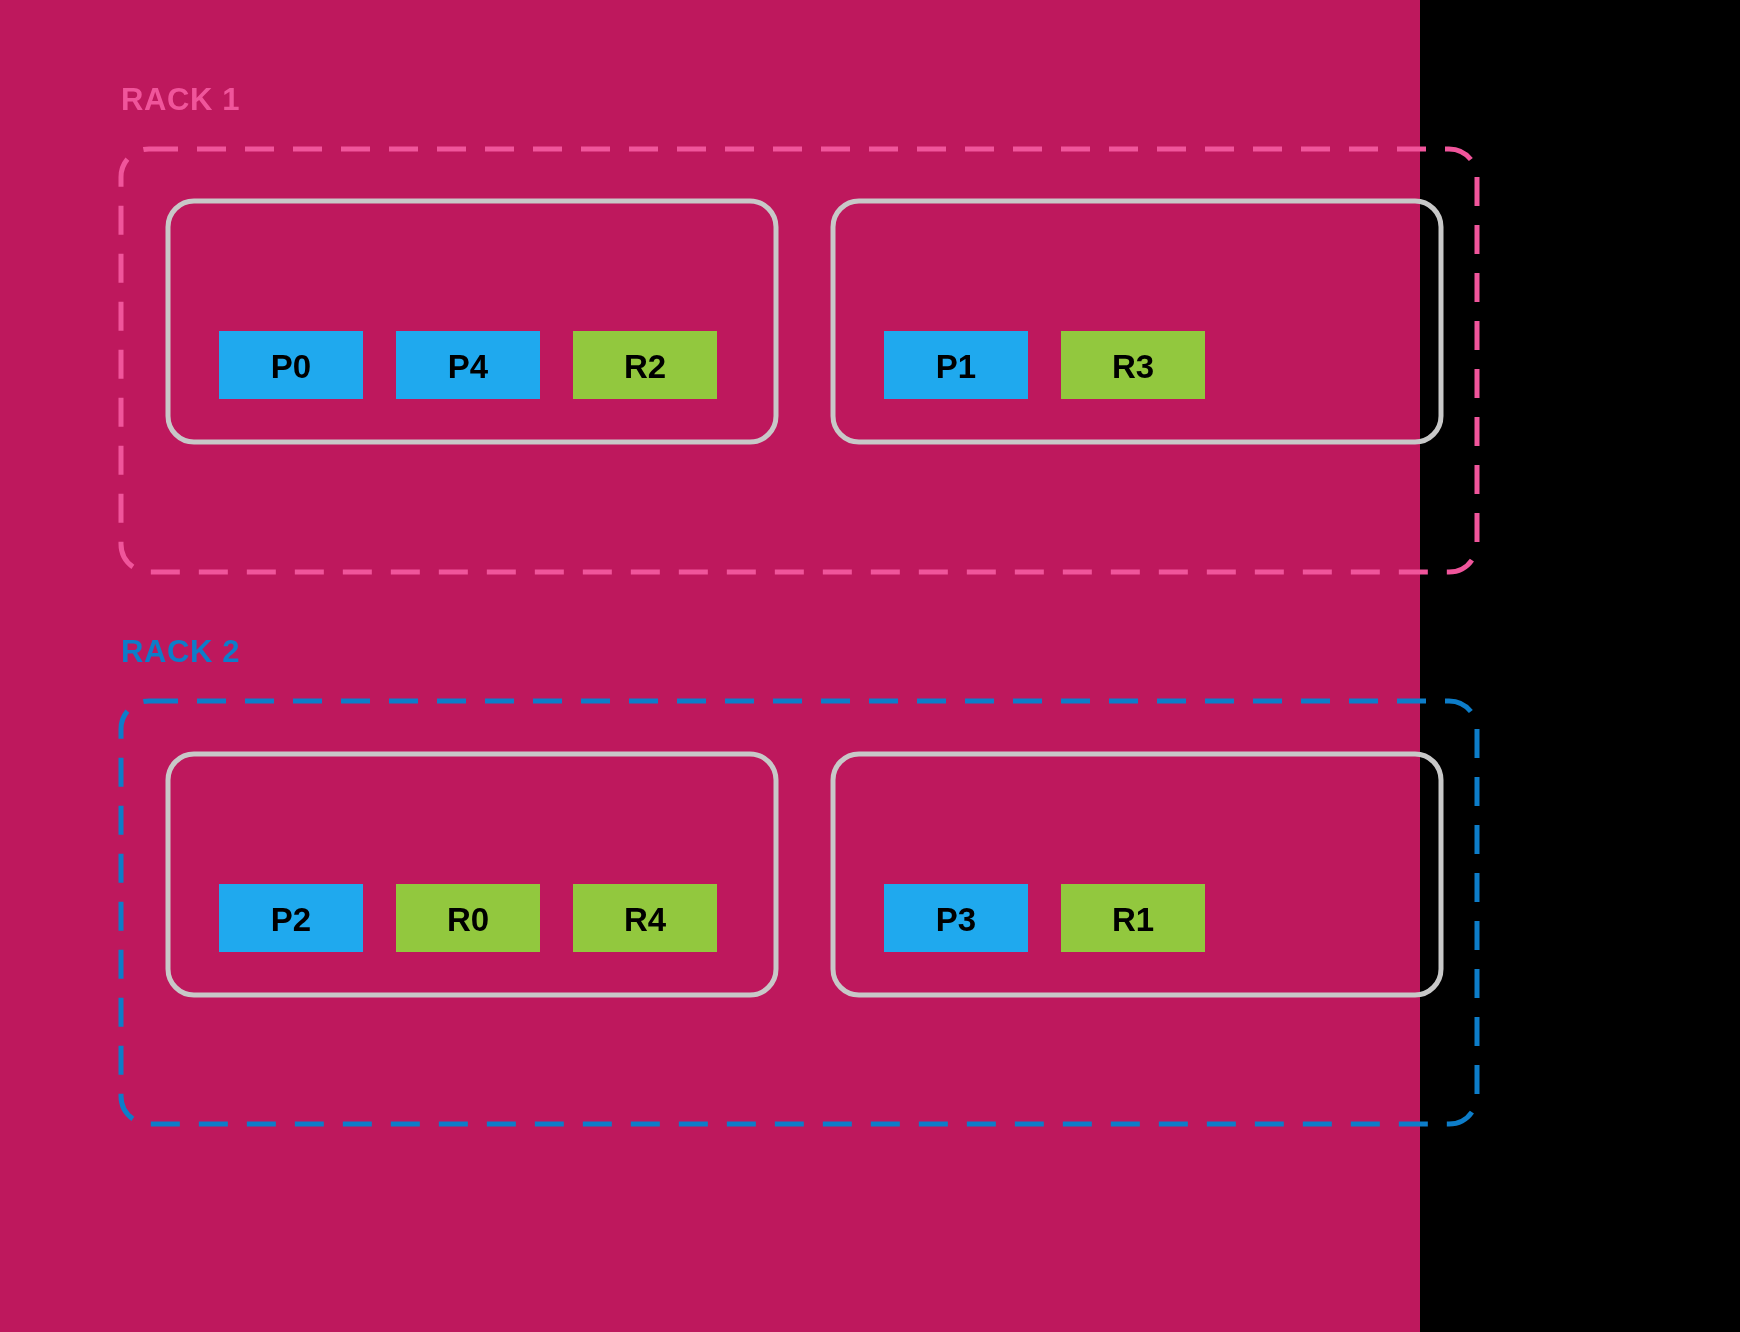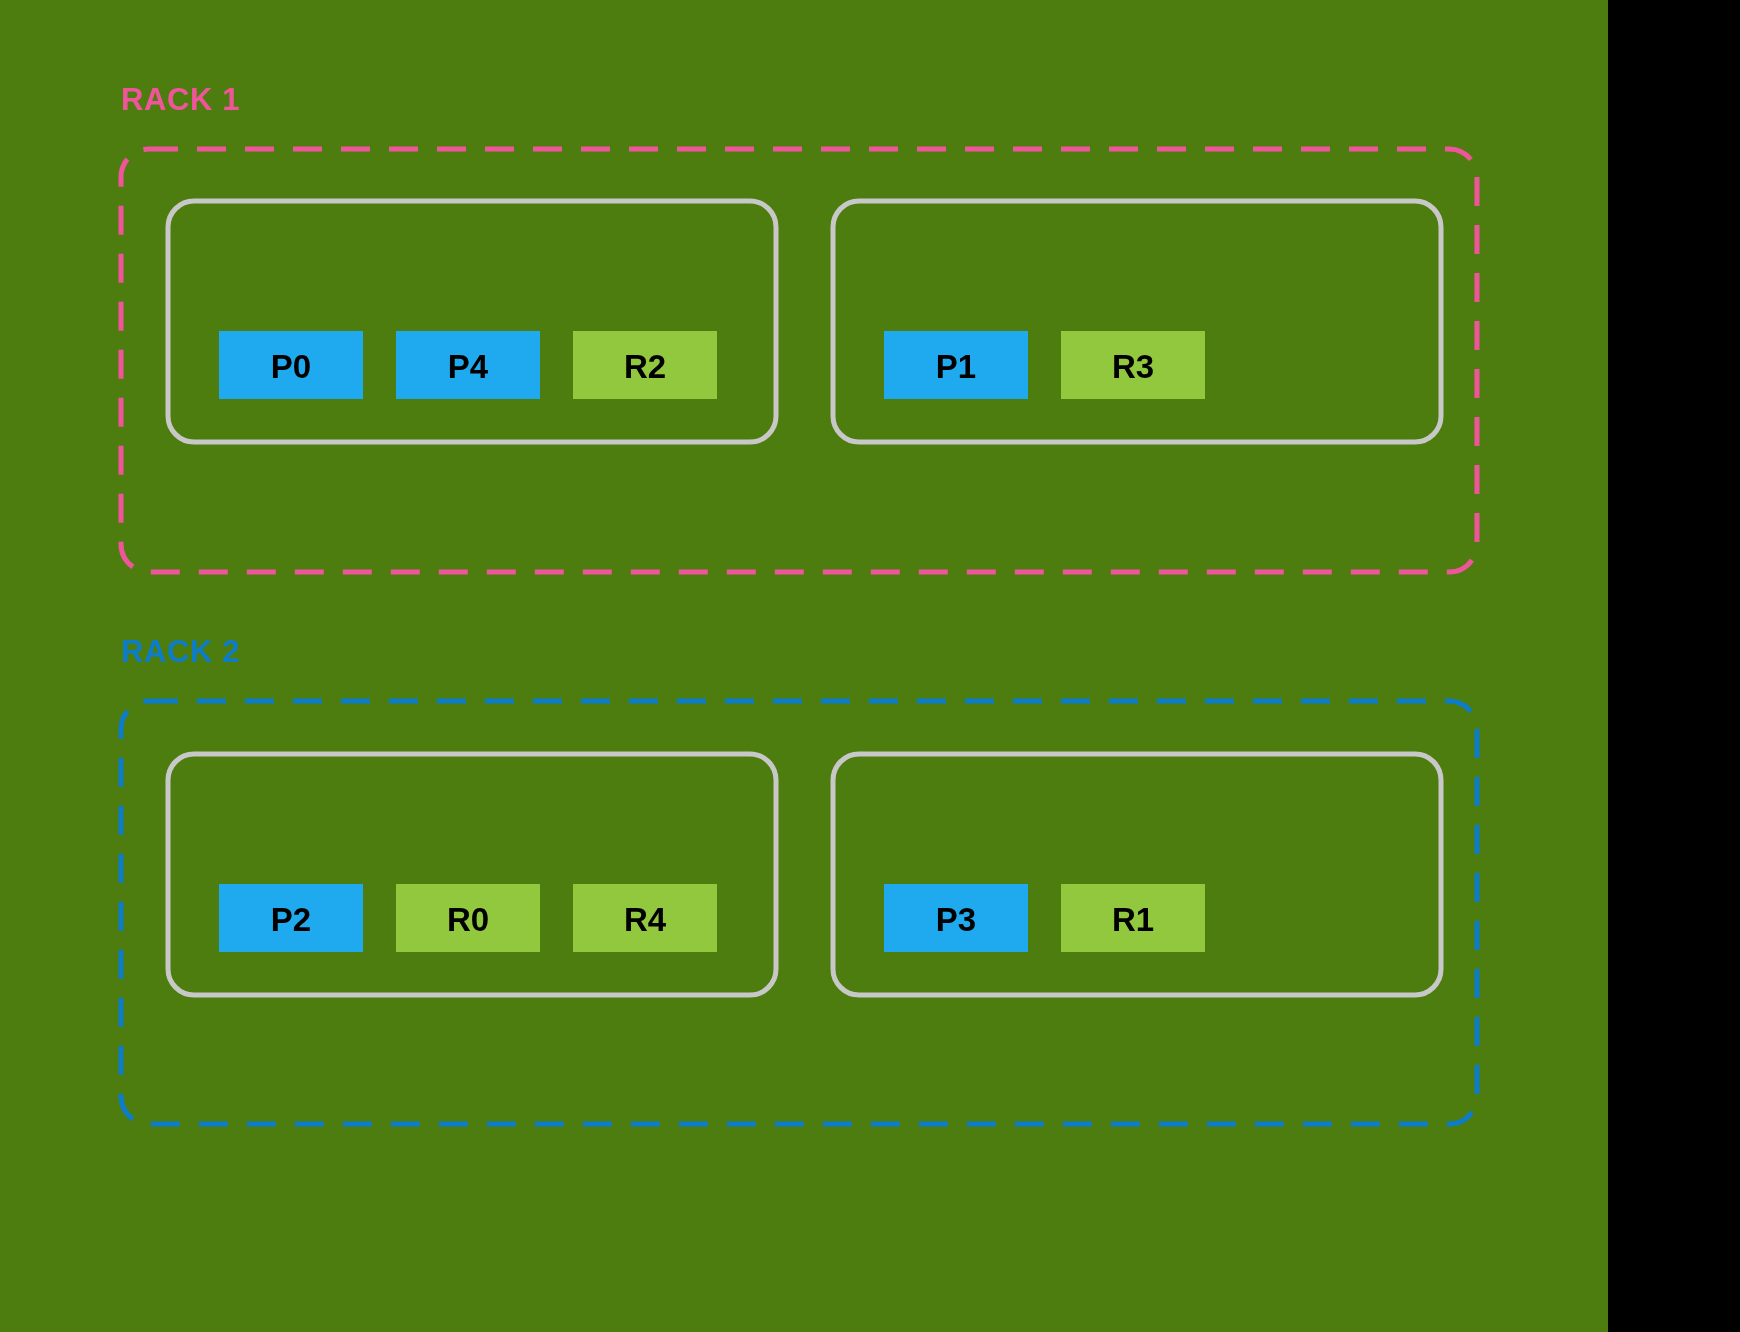--- a/index.html
+++ b/index.html
@@ -8,23 +8,23 @@
     background: #000000;
   }
   body {
     width: 1740px;
     height: 1332px;
     overflow: hidden;
     font-family: "Liberation Sans", sans-serif;
   }
   #stage {
     position: relative;
-    width: 1608px;
+    width: 1420px;
     height: 1332px;
-    background: #4d7c0f;
+    background: #be185d;
   }
   #stage svg {
     position: absolute;
     top: 0;
     left: 0;
     width: 1740px;
     height: 1332px;
   }
   .rack-label {
     font-family: "Liberation Sans", sans-serif;

